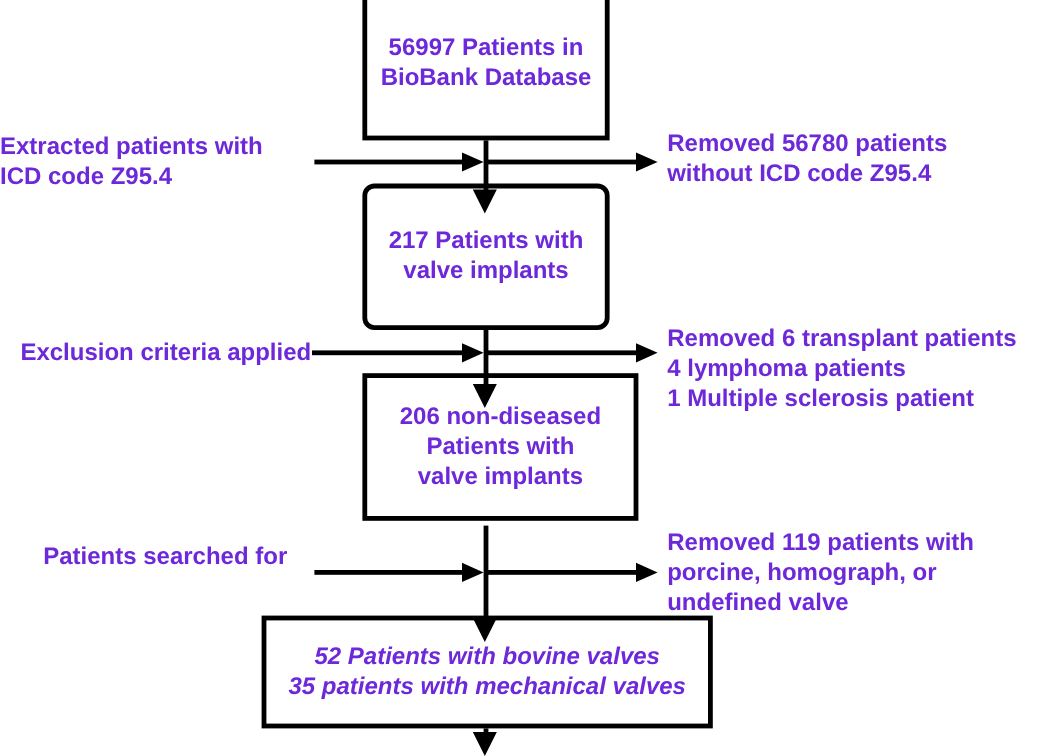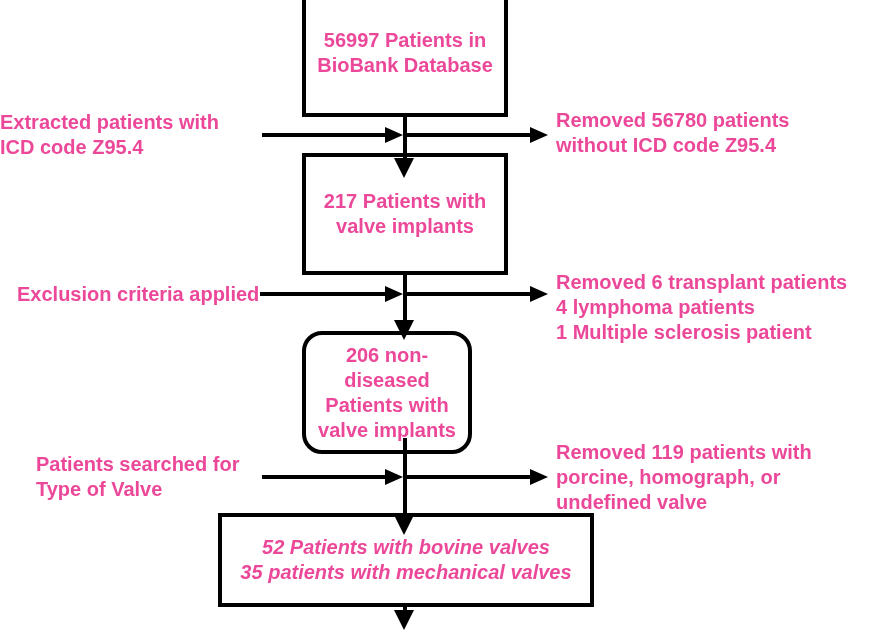--- a/index.html
+++ b/index.html
@@ -8,21 +8,21 @@
     background: #ffffff;
   }
   .canvas {
     position: relative;
     width: 869px;
     height: 630px;
     overflow: hidden;
     background: #ffffff;
     font-family: "Liberation Sans", sans-serif;
     font-weight: bold;
-    color: #ec4899;
+    color: #6d28d9;
   }
   .box {
     position: absolute;
     box-sizing: border-box;
     border: 4px solid #000000;
     background: #ffffff;
     display: flex;
     align-items: center;
     justify-content: center;
   }
@@ -60,22 +60,22 @@
   .head-right {
     position: absolute;
     width: 0;
     height: 0;
     border-top: 8px solid transparent;
     border-bottom: 8px solid transparent;
     border-left: 18px solid #000000;
   }
   
   .box1 { left: 302px; top: -12px; width: 206px; height: 129px; }
-  .box2 { left: 302px; top: 153px; width: 206px; height: 122px; }
-  .box3 { left: 302px; top: 331px; width: 170px; height: 123px; border-radius: 20px; }
+  .box2 { left: 302px; top: 153px; width: 206px; height: 122px; border-radius: 10px; }
+  .box3 { left: 302px; top: 311px; width: 230px; height: 123px; }
   .box4 { left: 218px; top: 513px; width: 376px; height: 94px; font-style: italic; }
   
   .vseg1 { top: 117px; height: 43px; }
   .vseg2 { top: 275px; height: 47px; }
   .vseg3 { top: 438px; height: 78px; }
   .vseg4 { top: 607px; height: 8px; }
   .vhead1 { top: 158px; }
   .vhead2 { top: 320px; }
   .vhead3 { top: 515px; }
   .vhead4 { top: 610px; }
@@ -165,21 +165,20 @@
     <div>Extracted patients with</div>
     <div>ICD code Z95.4</div>
   </div>
 
   <div class="label ll2">
     <div>Exclusion criteria applied</div>
   </div>
 
   <div class="label ll3">
     <div>Patients searched for</div>
-    <div>Type of Valve</div>
   </div>
 
   <div class="label rl1">
     <div>Removed 56780 patients</div>
     <div>without ICD code Z95.4</div>
   </div>
 
   <div class="label rl2">
     <div>Removed 6 transplant patients</div>
     <div>4 lymphoma patients</div>

